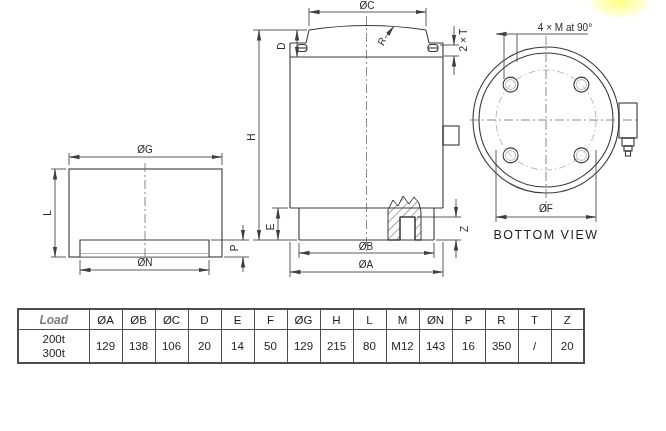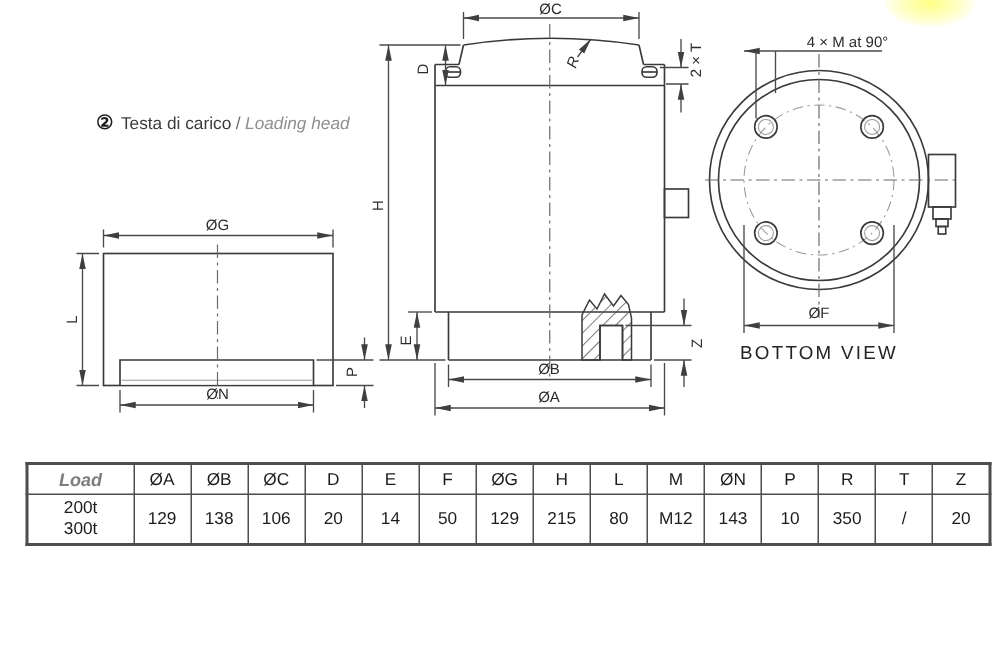--- a/index.html
+++ b/index.html
@@ -17,42 +17,39 @@
   .annotation .sep { margin:0 3px; color:#6a6a6a; }
   .annotation .en { font-style:italic; color:#8f8f8f; }
   svg { position:absolute; overflow:visible; }
   svg text { font-family:"Liberation Sans", sans-serif; fill:#2b2b2b; font-size:10px; }
   .obj { stroke:#3a3a3a; stroke-width:1.1; fill:none; }
   .dim { stroke:#4a4a4a; stroke-width:0.9; fill:none; }
   .cl  { stroke:#6b6b6b; stroke-width:0.8; fill:none; stroke-dasharray:9 3 2 3; }
   .thin{ stroke:#9a9a9a; stroke-width:0.7; fill:none; }
   .cap-label { font-size:12.5px; letter-spacing:1.5px; fill:#232323; }
   .dim-table {
-    position:absolute; left:17px; top:308px; width:644px;
+    position:absolute; left:17px; top:308px; width:568px;
     border-collapse:collapse; table-layout:fixed;
     font-size:11.5px; color:#1c1c1c; border:2px solid #4d4d4d;
   }
   .dim-table th, .dim-table td {
     border:1px solid #4d4d4d; text-align:center; vertical-align:middle;
     padding:2px 0; line-height:14px;
   }
   .dim-table th { font-weight:normal; font-size:11.5px; height:15px; }
   .dim-table th.load-head { font-style:italic; font-weight:bold; color:#7d7d7d; font-size:12px; }
   .dim-table col.load-col { width:71px; }
 </style>
 </head>
 <body>
 
 <div class="stage">
 
   <div class="glow"></div>
 
-  <div class="annotation">
-    <span class="marker">②</span><span>Testa di carico</span><span class="sep">/</span><span class="en">Loading head</span>
-  </div>
 
   <svg style="left:35px; top:140px;" width="225" height="155" viewBox="0 0 225 155">
     <defs>
       <pattern id="h1" patternUnits="userSpaceOnUse" width="7" height="7" patternTransform="rotate(45)">
         <line x1="0" y1="0" x2="0" y2="7" stroke="#4d4d4d" stroke-width="1"></line>
       </pattern>
       <marker id="a1" markerWidth="12" markerHeight="7" refX="10.5" refY="2.6" orient="auto-start-reverse" markerUnits="userSpaceOnUse">
         <path d="M0,0.4 L10.5,2.6 L0,4.8 Z" fill="#3f3f3f"></path>
       </marker>
     </defs>
@@ -228,21 +225,21 @@
           <td>138</td>
           <td>106</td>
           <td>20</td>
           <td>14</td>
           <td>50</td>
           <td>129</td>
           <td>215</td>
           <td>80</td>
           <td>M12</td>
           <td>143</td>
-          <td>10</td>
+          <td>16</td>
           <td>350</td>
           <td>/</td>
           <td>20</td>
         </tr>
       </tbody>
   </table>
 
 </div>
 
 </body></html>

